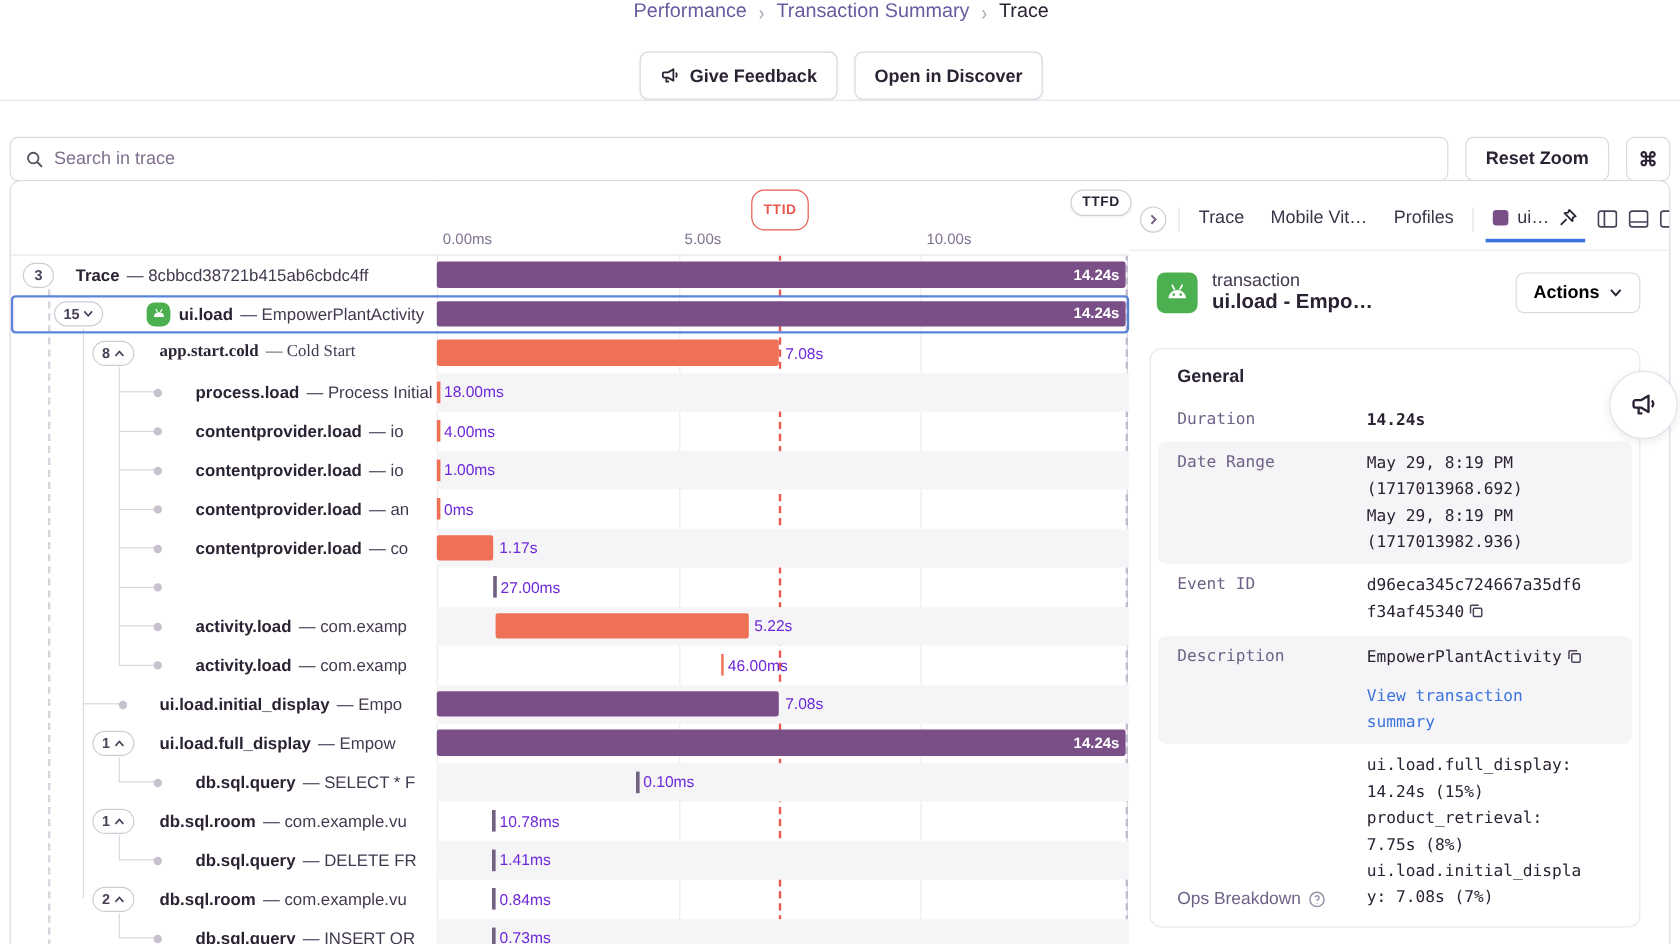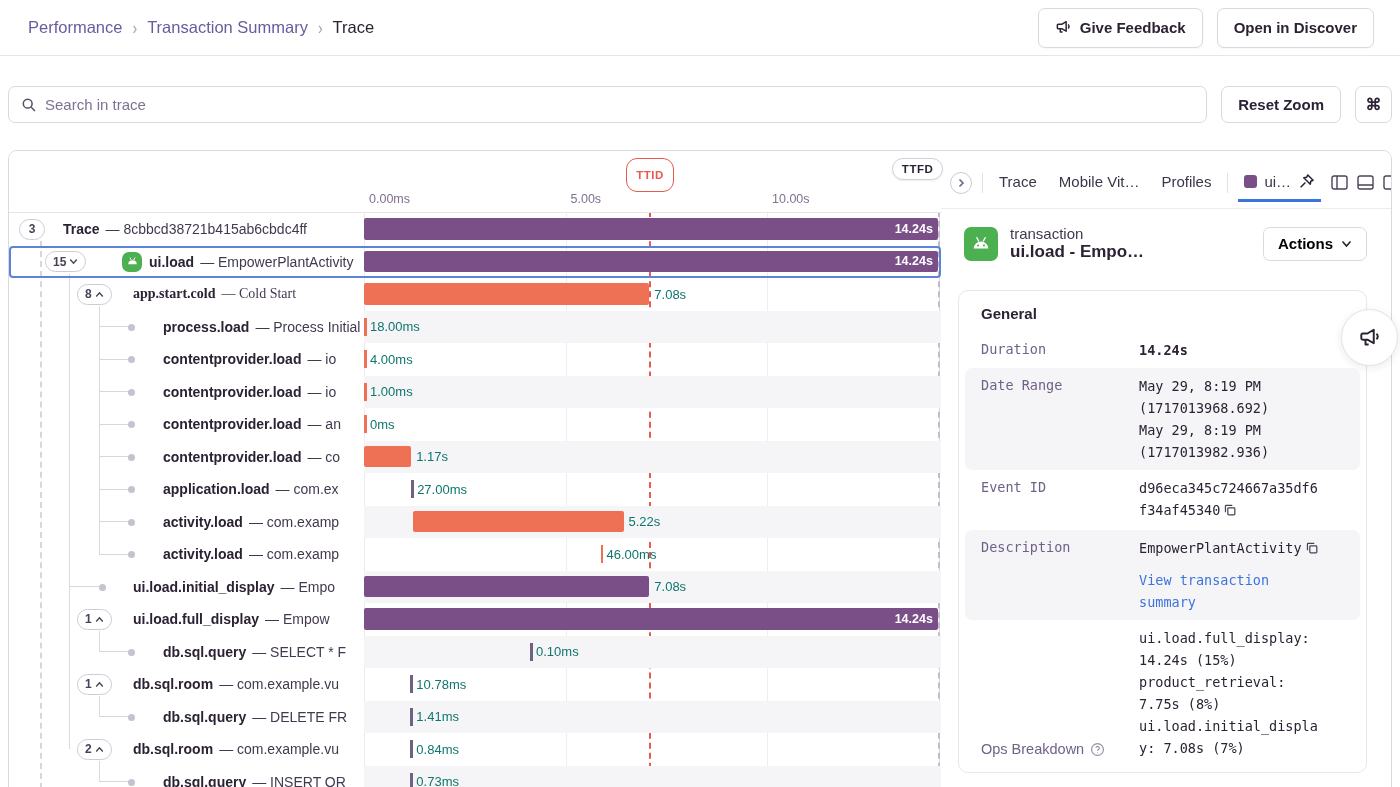--- a/index.html
+++ b/index.html
@@ -1,21 +1,21 @@
 <!DOCTYPE html>
 <html><head>
 <meta charset="utf-8">
 <style>
   * { margin:0; padding:0; box-sizing:border-box; }
   html,body { width:1400px; height:787px; overflow:hidden; background:#fff;
     font-family:"Liberation Sans", sans-serif; color:#2b2233; }
 
   
-  .topbar { height:56px; border-bottom:1px solid #e7e3ea; display:flex;
-    align-items:center; justify-content:space-between; padding:0 26px 0 28px; background:#fff; }
+  .topbar { height:84px; border-bottom:1px solid #e7e3ea; display:flex;
+    align-items:center; justify-content:space-between; padding:0 26px 0 28px; background:#fff;flex-direction:column; }
   .crumbs { display:flex; align-items:center; gap:10px; font-size:16.5px; }
   .crumb-link { color:#6a5a9e; cursor:pointer; }
   .crumb-sep { color:#a79fb2; font-size:14px; transform:scaleY(1.25); }
   .crumb-current { color:#2b2233; font-weight:500; }
   .top-actions { display:flex; gap:14px; }
   .btn { display:inline-flex; align-items:center; gap:8px; background:#fff;
     border:1px solid #dcd8e1; border-radius:7px; font-weight:700; color:#2b2233;
     font-size:15px; padding:0 16px; height:40px; cursor:pointer; box-shadow:0 1px 2px rgba(43,34,51,.04); }
   .btn svg { flex:0 0 auto; }
 
@@ -69,21 +69,21 @@
   .stub { position:absolute; top:15.5px; height:0; border-top:1.5px solid #d9d5de; z-index:1; }
   .guide { position:absolute; width:0; z-index:0; }
   .guide.solid { border-left:1.5px solid #ddd9e2; }
   .guide.dashed { border-left:2px dashed #d9d5de; }
 
   .bar { position:absolute; top:5px; height:21.5px; border-radius:2px; z-index:2; }
   .bar .inlabel { position:absolute; right:5px; top:0; bottom:0; display:flex;
     align-items:center; color:#fff; font-size:12.5px; font-weight:700; }
   .tickmark { position:absolute; top:7px; height:18px; width:2.5px; z-index:2; }
   .outlabel { position:absolute; top:0; height:32.5px; display:flex; align-items:center;
-    font-size:13px; color:#0f766e; z-index:2; white-space:nowrap; }
+    font-size:13px; color:#6d28d9; z-index:2; white-space:nowrap; }
 
   
   .panel { position:absolute; right:0; top:0; bottom:0; width:452px;
     border-left:1px solid #dcd8e1; background:#fff; }
   .panel-tabs { display:flex; align-items:center; height:58px; padding:16px 12px 0 10px; gap:10px;
     border-bottom:1px solid #edeaf1; }
   .circle-btn { width:22px; height:22px; border-radius:50%; border:1.5px solid #cfc8d6;
     display:flex; align-items:center; justify-content:center; cursor:pointer; flex:0 0 auto; }
   .tab-sep { width:0; height:20px; border-left:1px solid #e3e0e8; }
   .ptab { font-size:15px; color:#3c3548; padding:0 6px 12px 6px; cursor:pointer; white-space:nowrap; }
@@ -314,24 +314,20 @@
           </div>
           <div class="time-cell">
             <div class="bar" style="left: 0px; width: 47.151px; background: rgb(238, 113, 85);"></div>
             <span class="outlabel" style="left: 52.151px;">1.17s</span>
           </div>
         </div>
         <div class="wf-row">
           <div class="tree-cell">
             <span class="stub" style="left: 90px; width: 33px;"></span>
             <span class="dot" style="left: 119px;"></span>
-            <span class="tree-label" style="left: 154px;">
-              <b>application.load</b>
-              <span>— com.ex</span>
-            </span>
           </div>
           <div class="time-cell">
             <div class="tickmark" style="left: 47.151px; background: rgb(111, 97, 128);"></div>
             <span class="outlabel" style="left: 53.151px;">27.00ms</span>
           </div>
         </div>
         <div class="wf-row stripe">
           <div class="tree-cell">
             <span class="stub" style="left: 90px; width: 33px;"></span>
             <span class="dot" style="left: 119px;"></span>

